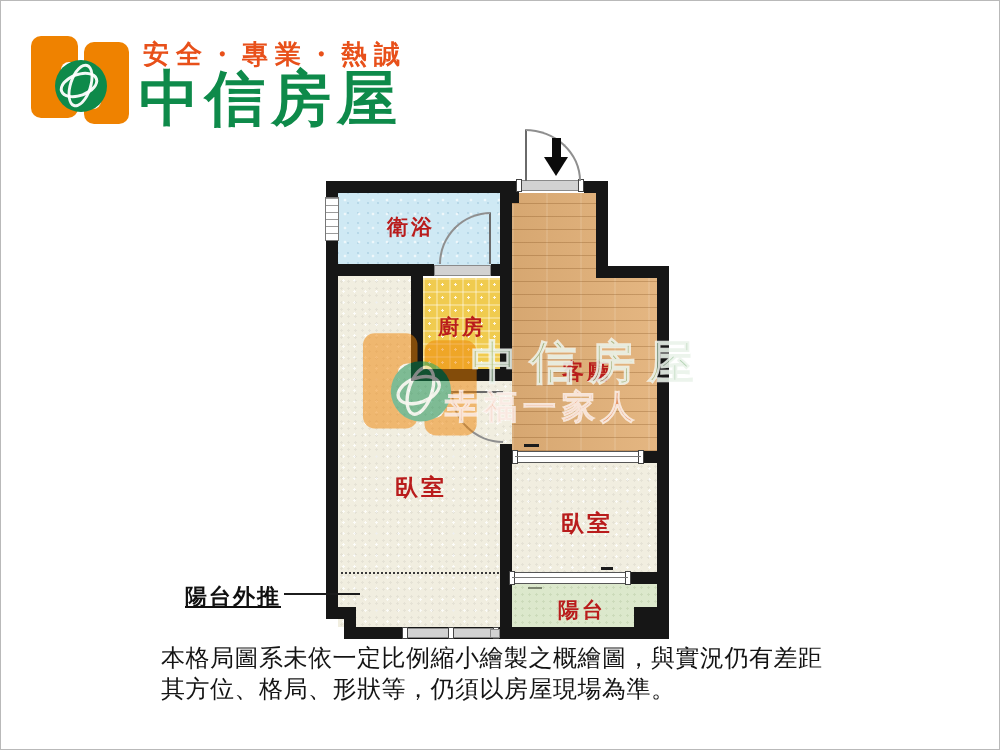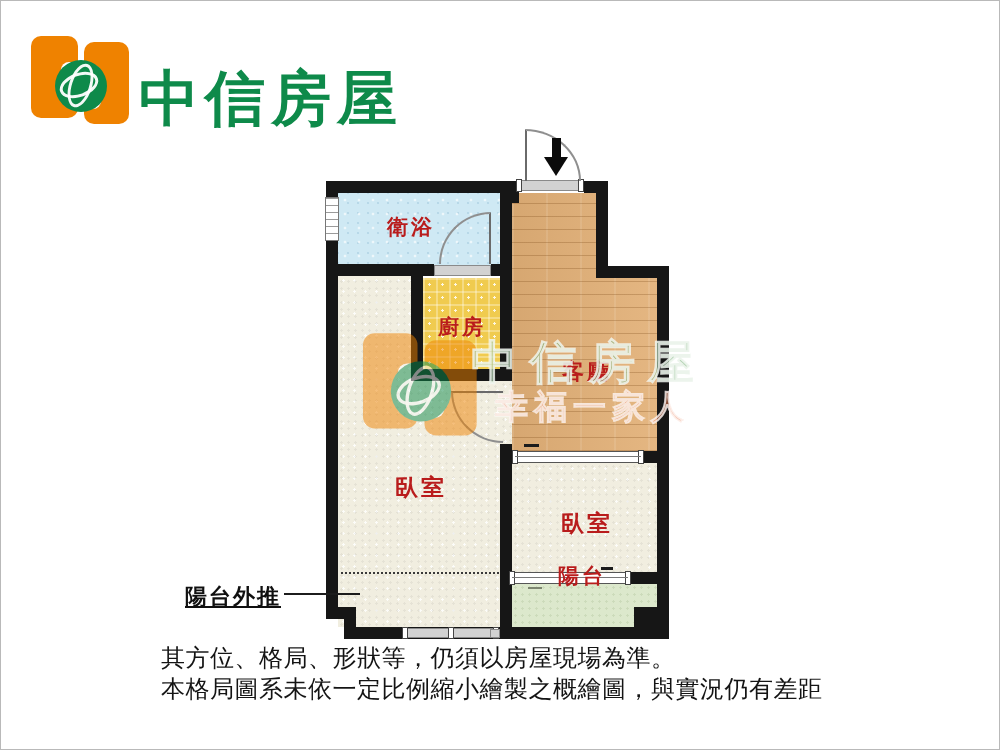--- a/index.html
+++ b/index.html
@@ -75,40 +75,41 @@
   .arrow-head{position:absolute;left:543px;top:156px;width:0;height:0;
     border-left:12px solid transparent;border-right:12px solid transparent;border-top:19px solid #0b0b0b;}
 
   
   .rlabel{position:absolute;font-weight:bold;color:#b91c1c;letter-spacing:3px;white-space:nowrap;}
   .annot{position:absolute;font-weight:bold;color:#101010;font-size:22px;letter-spacing:2px;white-space:nowrap;}
 
   
   .wm{position:absolute;font-weight:bold;white-space:nowrap;-webkit-text-stroke:1px rgba(255,255,255,.75);}
   .wm-brand{left:470px;top:331px;font-size:46px;letter-spacing:13px;color:rgba(125,180,125,.58);}
-  .wm-tag{left:494px;top:384px;font-size:33px;letter-spacing:6px;color:rgba(232,125,85,.55);}
+  .wm-tag{left:444px;top:384px;font-size:33px;letter-spacing:6px;color:rgba(232,125,85,.55);}
 
   .disclaimer{position:absolute;left:160px;top:641px;font-size:24px;line-height:31px;
               color:#141414;letter-spacing:.5px;white-space:nowrap;}
 </style>
 </head>
 <body>
 
 <div class="page">
 
   <div class="logo" style="left:30px;top:33px;">
     <div class="sq sq-l"></div>
     <div class="sq sq-r"></div>
     <div class="notch notch-l"></div>
     <div class="notch notch-r"></div>
     <div class="globe">
       <div class="m1"></div>
       <div class="m2"></div>
     </div>
   </div>
+  <div class="abs slogan">安全・專業・熱誠</div>
   <div class="abs brand-name">中信房屋</div>
 
   <div class="room bath" style="left:337px;top:192px;width:162px;height:73px;"></div>
   <div class="room kitchen" style="left:422px;top:277px;width:77px;height:91px;"></div>
   <div class="room wood" style="left:511px;top:192px;width:145px;height:258px;
        clip-path:polygon(0 0,84px 0,84px 73px,145px 73px,145px 258px,0 258px);"></div>
   <div class="room bed" style="left:337px;top:263px;width:162px;height:363px;
        clip-path:polygon(0 0,73px 0,73px 117px,162px 117px,162px 363px,0 363px);"></div>
   <div class="room bed" style="left:499px;top:380px;width:12px;height:63px;"></div>
   <div class="room bed" style="left:511px;top:462px;width:145px;height:109px;"></div>
@@ -168,36 +169,36 @@
 
   <div class="dash" style="left:523px;top:443px;width:15px;height:3px;"></div>
   <div class="dash" style="left:600px;top:566px;width:12px;height:3px;"></div>
   <div class="dash" style="left:527px;top:586px;width:14px;height:2px;background:#7d8570;"></div>
 
   <div class="rlabel" style="left:386px;top:212px;font-size:21px;">衛浴</div>
   <div class="rlabel" style="left:437px;top:312px;font-size:21px;">廚房</div>
   <div class="rlabel" style="left:561px;top:356px;font-size:22px;">客廳</div>
   <div class="rlabel" style="left:394px;top:471px;font-size:23px;">臥室</div>
   <div class="rlabel" style="left:560px;top:507px;font-size:23px;">臥室</div>
-  <div class="rlabel" style="left:557px;top:561px;font-size:21px;">陽台</div>
+  <div class="rlabel" style="left:557px;top:595px;font-size:21px;">陽台</div>
 
   <div class="annot" style="left:184px;top:581px;text-decoration:underline;">陽台外推</div>
   <div class="leader" style="left:283px;top:592px;width:76px;"></div>
 
   <div class="logo logo--wm">
     <div class="sq sq-l"></div>
     <div class="sq sq-r"></div>
     <div class="notch notch-l"></div>
     <div class="notch notch-r"></div>
     <div class="globe">
       <div class="m1"></div>
       <div class="m2"></div>
     </div>
   </div>
   <div class="wm wm-brand">中信房屋</div>
   <div class="wm wm-tag">幸福一家人</div>
 
   <div class="disclaimer">
+    <div>本格局圖系未依一定比例縮小繪製之概繪圖，與實況仍有差距</div>
     <div>其方位、格局、形狀等，仍須以房屋現場為準。</div>
-    <div>本格局圖系未依一定比例縮小繪製之概繪圖，與實況仍有差距</div>
   </div>
 
 </div>
 
 </body></html>

